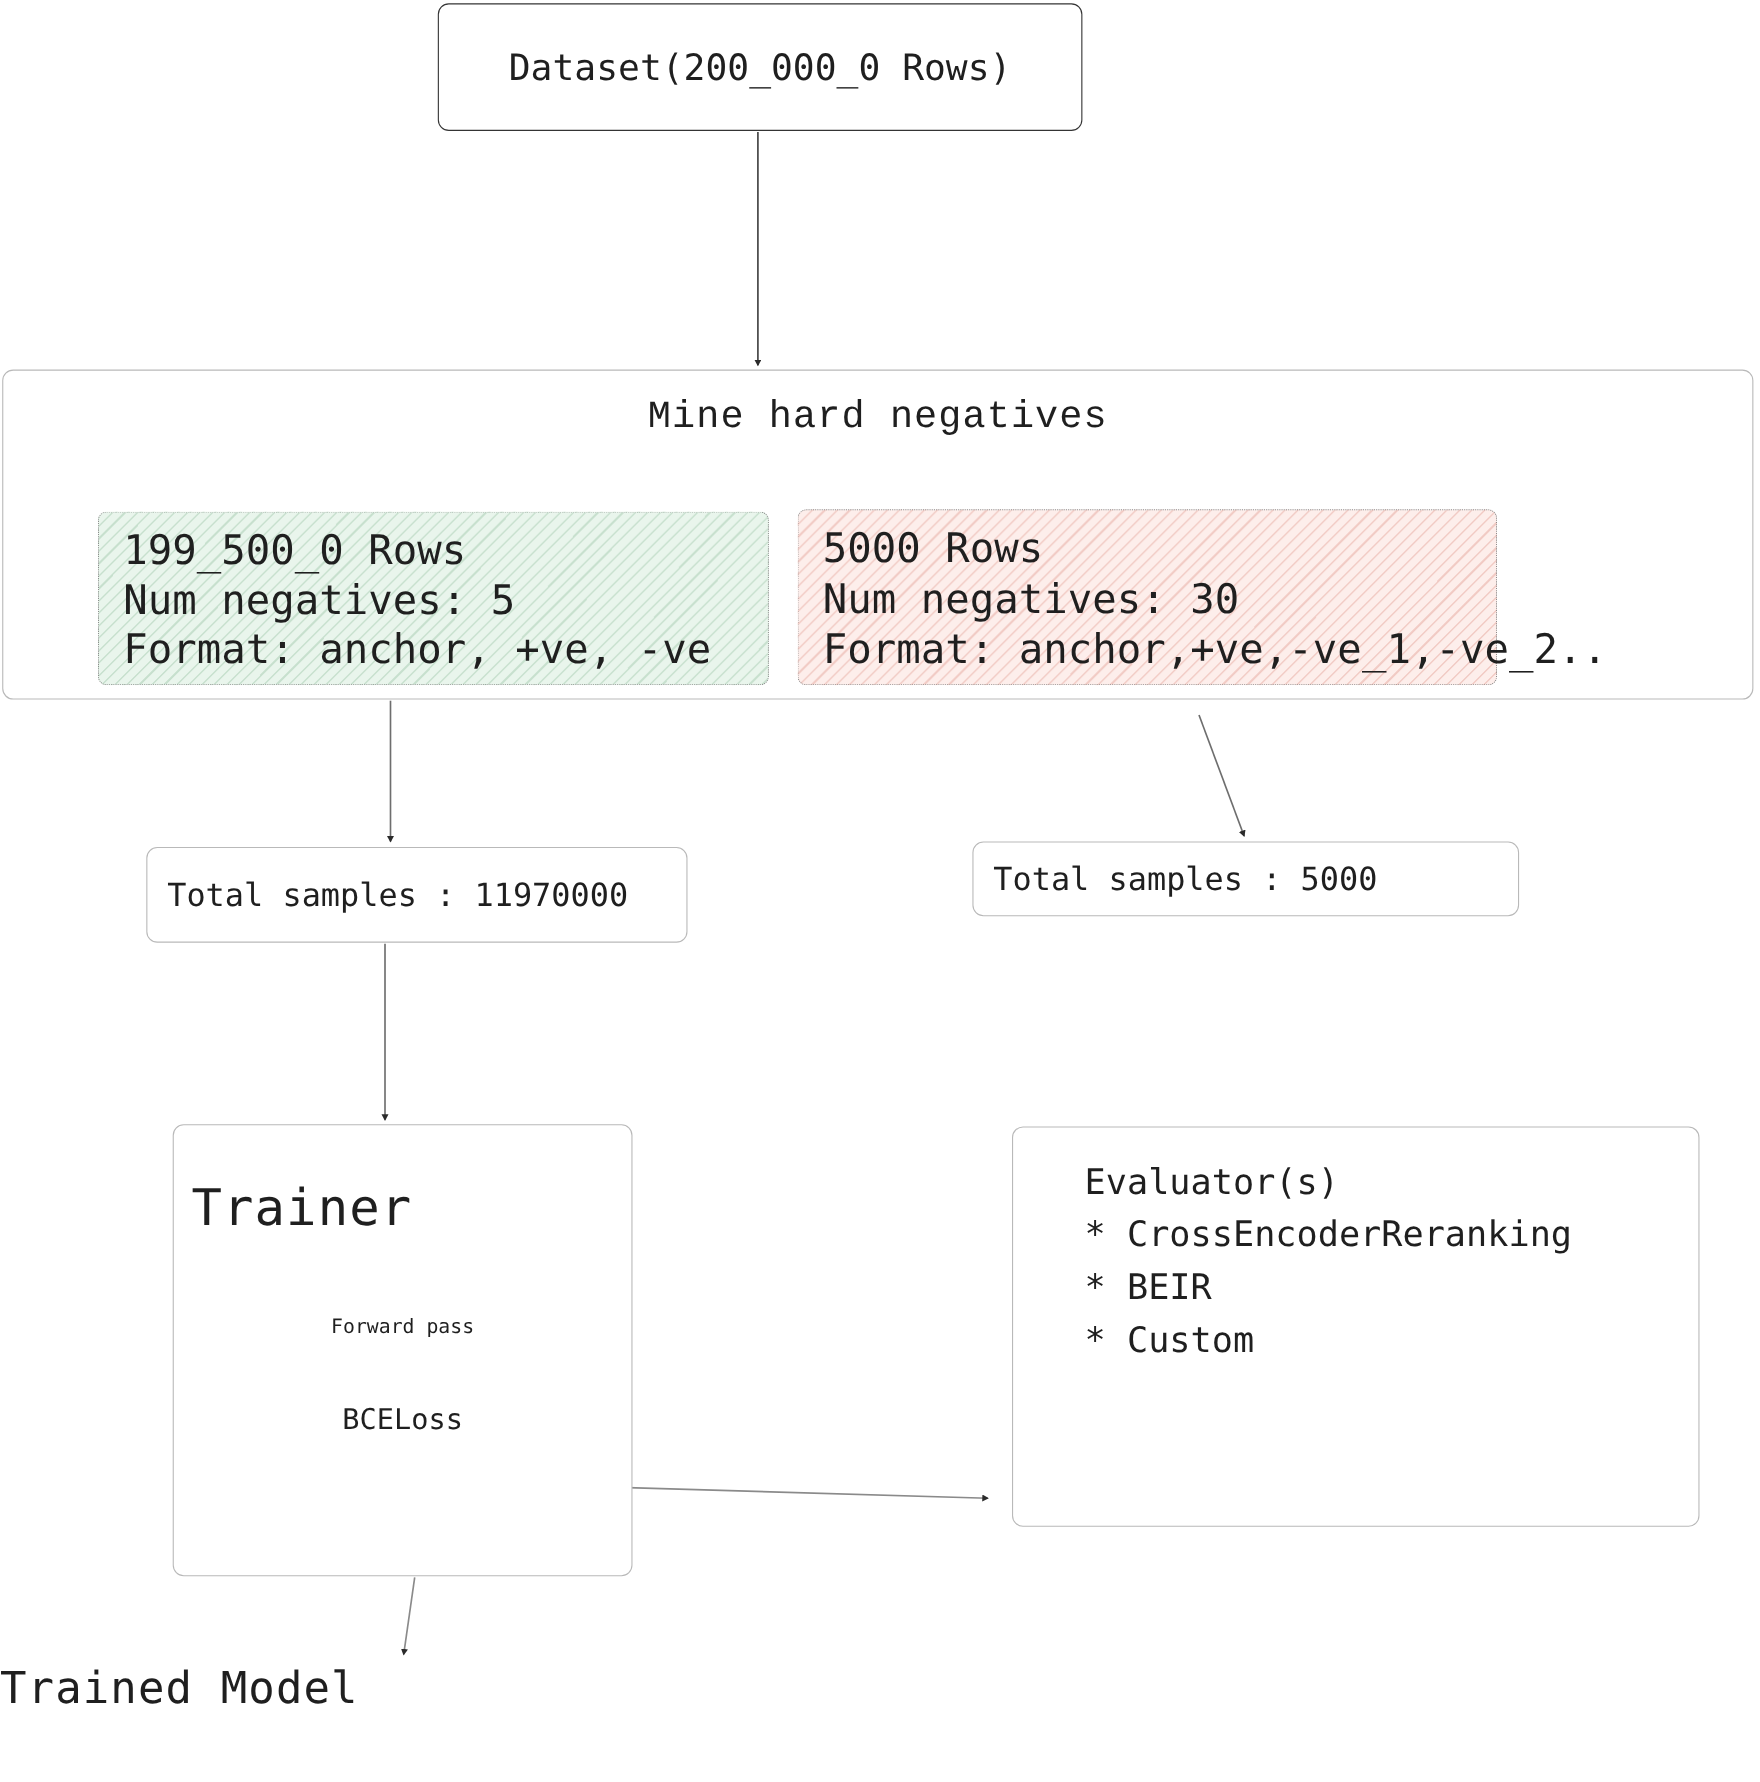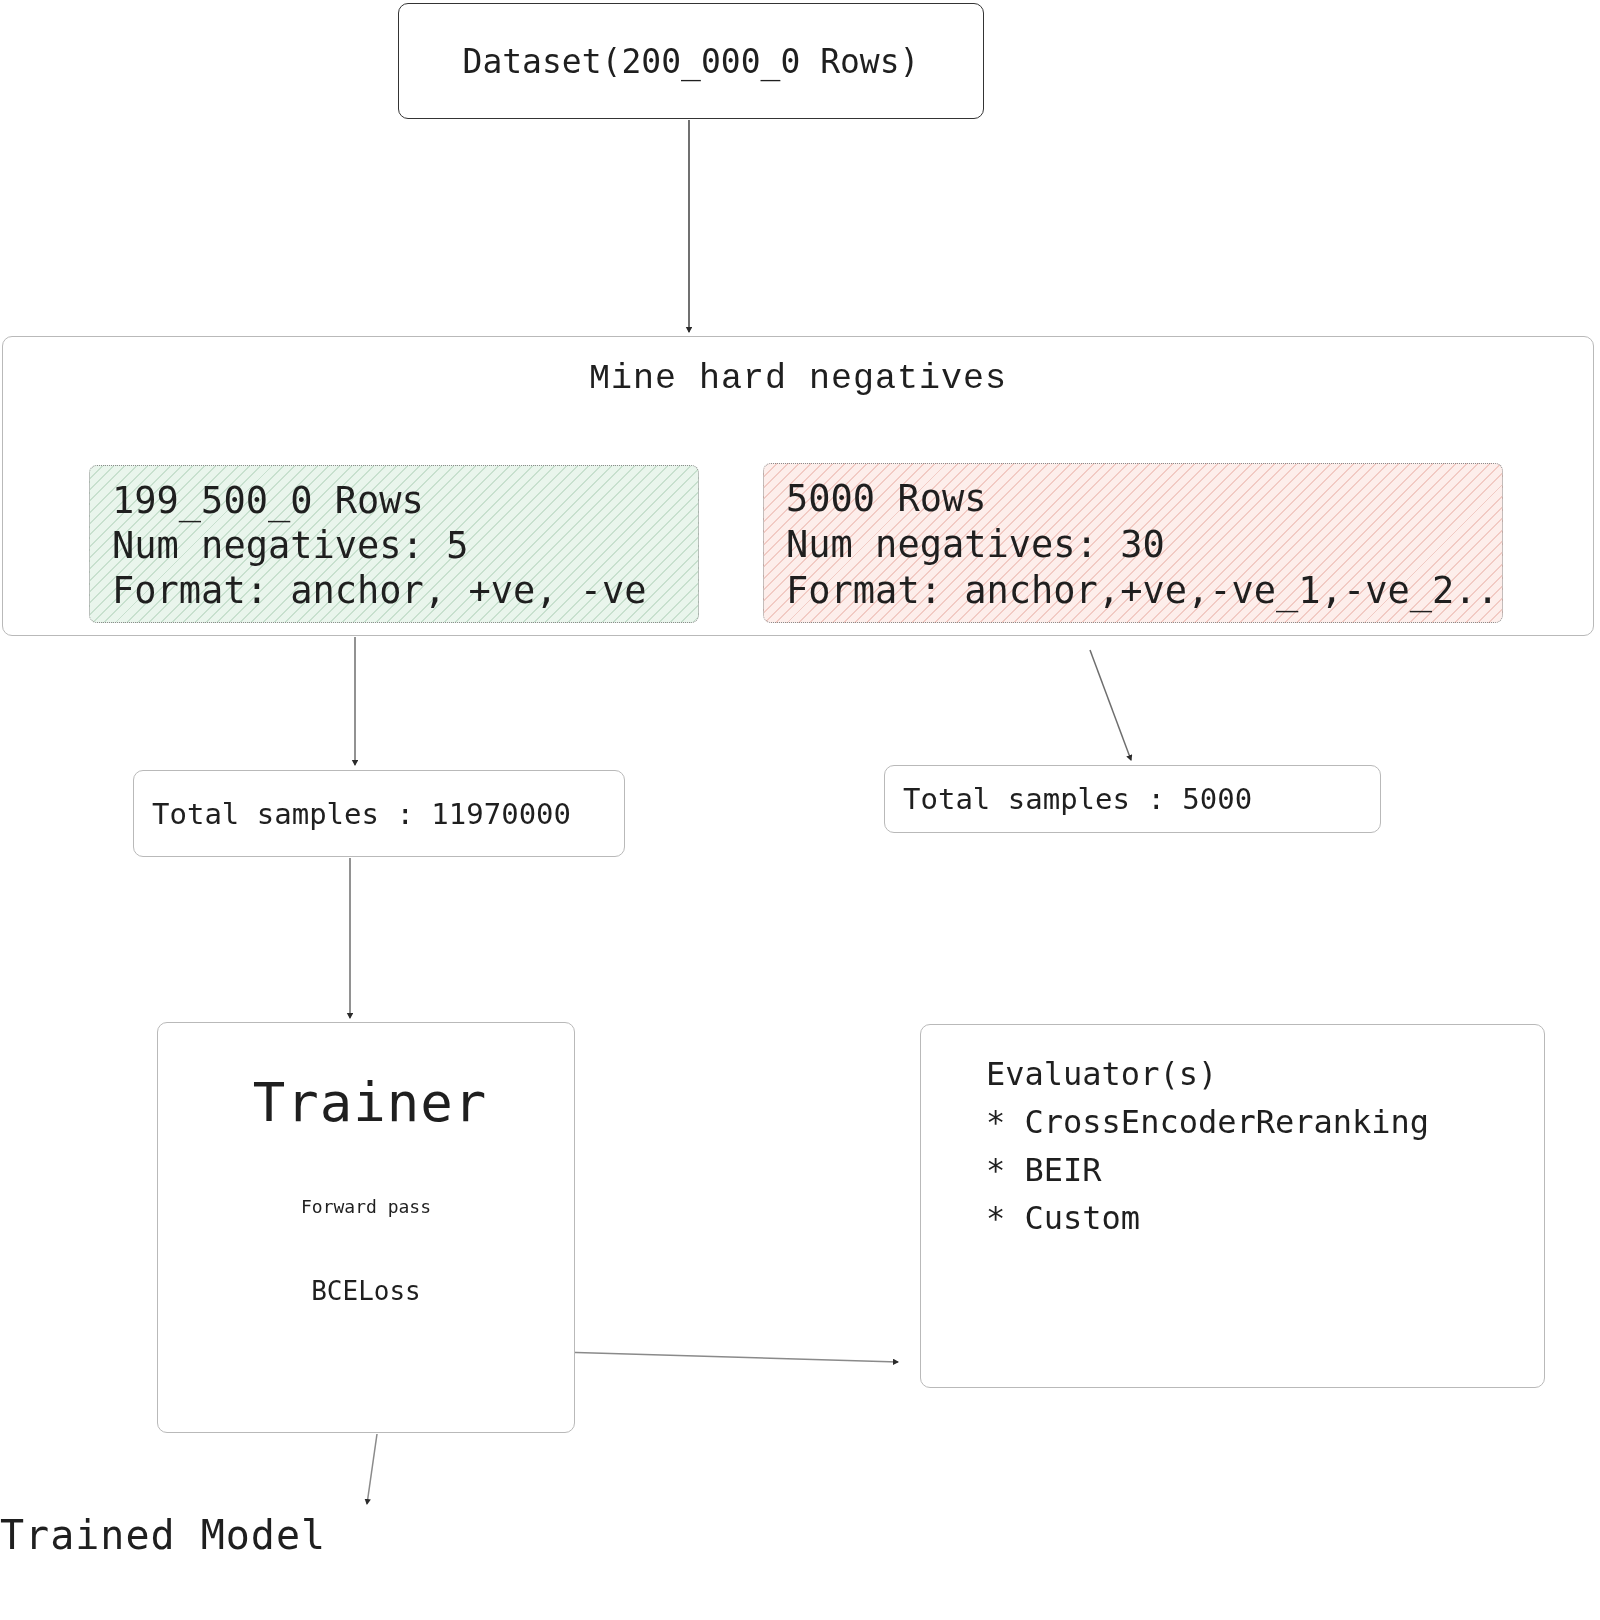--- a/index.html
+++ b/index.html
@@ -32,43 +32,43 @@
     border:1.6px dotted #8c8c8c;padding:12px 18px 10px 22px;
   }
   #green-box{
     left:86px;top:128px;width:610px;height:158px;
     background-color:#e9f5ec;
     background-image:repeating-linear-gradient(135deg,
         rgba(120,175,135,.30) 0px,rgba(120,175,135,.30) 1.4px,
         rgba(0,0,0,0) 1.4px,rgba(0,0,0,0) 8px);
   }
   #red-box{
-    left:760px;top:126px;width:740px;height:160px;
+    left:722px;top:126px;width:636px;height:160px;
     background-color:#fdeeeb;
     background-image:repeating-linear-gradient(135deg,
         rgba(214,120,105,.30) 0px,rgba(214,120,105,.30) 1.4px,
         rgba(0,0,0,0) 1.4px,rgba(0,0,0,0) 8px);
   }
   .hatch .line{font-size:37px;line-height:45px;white-space:pre;}
   #red-box .line{line-height:46px;}
   #red-box .overflow{position:relative;width:760px;}
 
   
   #total-left{left:133px;top:770px;width:492px;height:87px;}
   #total-right{left:884px;top:765px;width:497px;height:68px;}
   .total-lbl{
     position:absolute;left:18px;top:50%;transform:translateY(-50%);
     font-size:29px;white-space:pre;
   }
 
   
   #trainer-box{left:157px;top:1022px;width:418px;height:411px;}
   #trainer-title{
-    position:absolute;left:4px;top:48px;width:100%;text-align:center;
-    font-size:54px;letter-spacing:1px;
+    position:absolute;left:16px;top:48px;width:100%;
+    font-size:46px;letter-spacing:1px;
   }
   #forward-pass{
     position:absolute;left:0;top:173px;width:100%;text-align:center;font-size:18px;
   }
   #bceloss{
     position:absolute;left:0;top:253px;width:100%;text-align:center;font-size:26px;
   }
 
   
   #evaluator-box{left:920px;top:1024px;width:625px;height:364px;}

